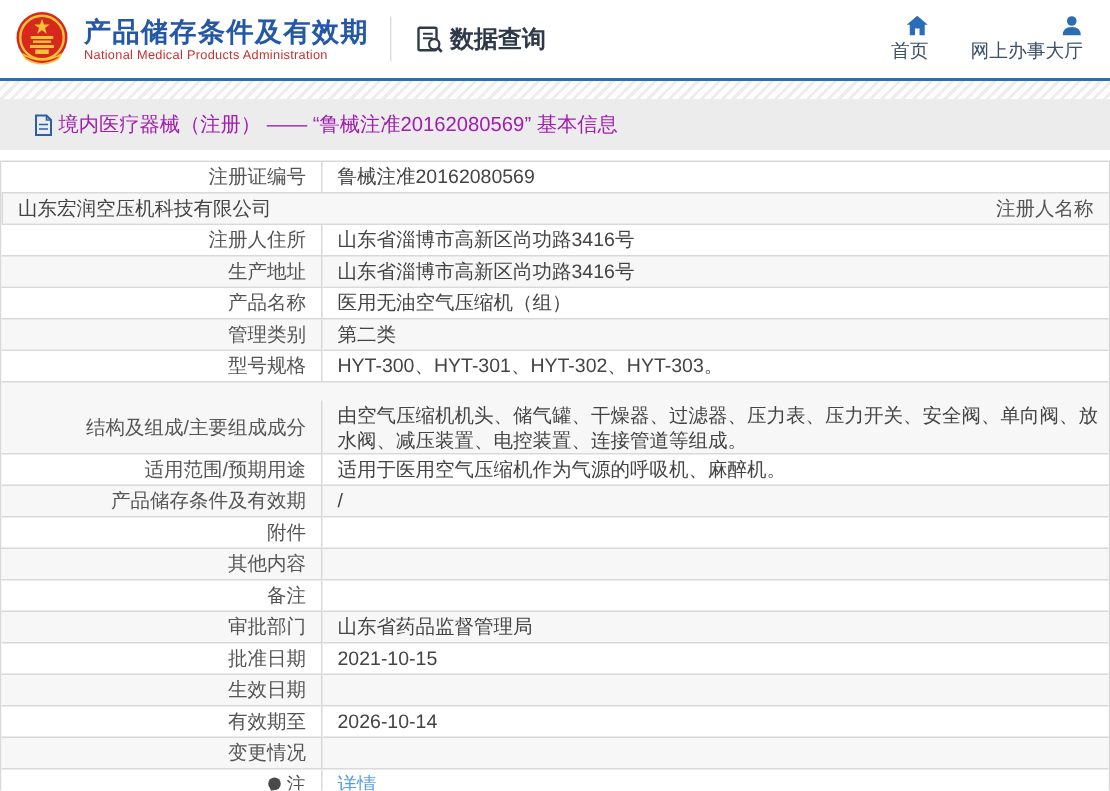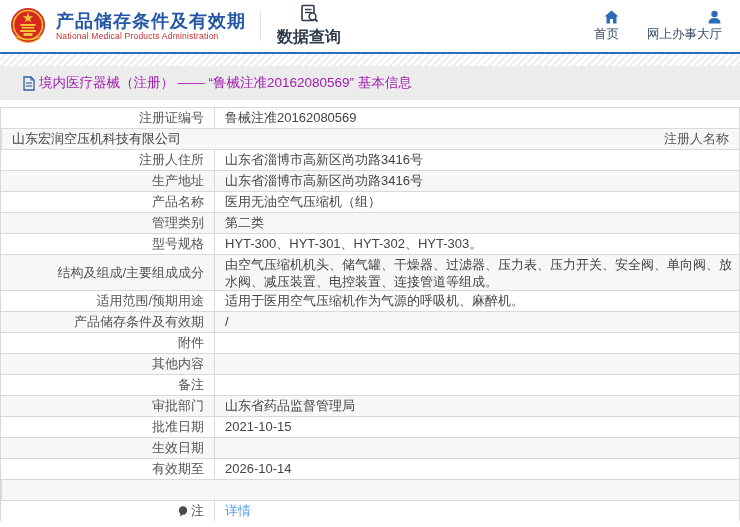--- a/index.html
+++ b/index.html
@@ -8,21 +8,21 @@
 
   
   .header { height:54px; background:#fff; border-bottom:2px solid #2a6ebb;
     display:flex; align-items:center; padding:0 18px 0 8px; }
   .emblem { width:40px; height:40px; flex:0 0 40px; }
   .brand { margin-left:8px; display:flex; flex-direction:column; justify-content:center; }
   .brand-cn { color:#2457a6; font-size:18px; font-weight:bold; letter-spacing:1px; line-height:20px; }
   .brand-en { color:#c62f2f; font-size:8.5px; line-height:11px; letter-spacing:.2px; }
   .hdr-divider { width:1px; height:30px; background:#e0e0e0; margin:0 16px 0 14px; }
   .dataquery { display:flex; align-items:center; gap:4px; color:#2e3a49;
-    font-size:16px; font-weight:bold;flex-direction:column; }
+    font-size:16px; font-weight:bold; }
   .nav { margin-left:auto; display:flex; gap:28px; }
   .nav-item { display:flex; flex-direction:column; align-items:flex-end; gap:2px;
     cursor:pointer; color:#3c4f66; font-size:12.5px; }
   .nav-item svg { display:block; }
 
   
   .stripes { height:12px; background:repeating-linear-gradient(135deg,
     #ffffff 0px, #ffffff 3px, #ededed 3px, #ededed 5px); }
 
   
@@ -33,21 +33,21 @@
   .gap { height:7px; background:#fff; }
 
   
   .table { border-left:1px solid #d9d9d9; border-right:1px solid #d9d9d9; }
   .row { display:flex; border-top:1px solid #d9d9d9; background:#fff; }
   .row:nth-child(even) { background:#f7f7f7; }
   .cell { font-size:13px; line-height:20px; height:20px; display:flex; align-items:center; }
   .label { width:213px; justify-content:flex-end; padding-right:10px; color:#555; }
   .value { flex:1; border-left:1px solid #d9d9d9; padding-left:10px; color:#444;
     overflow:hidden; white-space:nowrap; }
-  .row.tall .cell { height:35px; }
+  .row.tall .cell { height:35px;margin-top:12px; }
   .row.tall .value { white-space:normal; line-height:17px; padding-top:1px; }
   .balloon { display:flex; align-items:center; margin-right:3px; }
   .link { color:#58a0e3; text-decoration:none; cursor:pointer; }
 </style>
 </head>
 <body>
 
 <div class="header">
   <svg class="emblem" viewBox="0 0 40 40">
     <circle cx="20" cy="19" r="17" fill="#d7281e"></circle>
@@ -170,20 +170,21 @@
     </div>
   <div class="row">
       <div class="cell label">生效日期</div>
       <div class="cell value"></div>
     </div>
   <div class="row">
       <div class="cell label">有效期至</div>
       <div class="cell value">2026-10-14</div>
     </div>
   <div class="row">
+      <div class="cell label">变更情况</div>
       <div class="cell value"></div>
     </div>
   <div class="row">
     <div class="cell label">
       <span class="balloon">
         <svg width="10" height="11" viewBox="0 0 10 11">
           <circle cx="5" cy="4.5" r="4.2" fill="#4a4a4a"></circle>
           <path d="M2.5 7.5 L2 10.5 L5 8.5 Z" fill="#4a4a4a"></path>
         </svg>
       </span>

